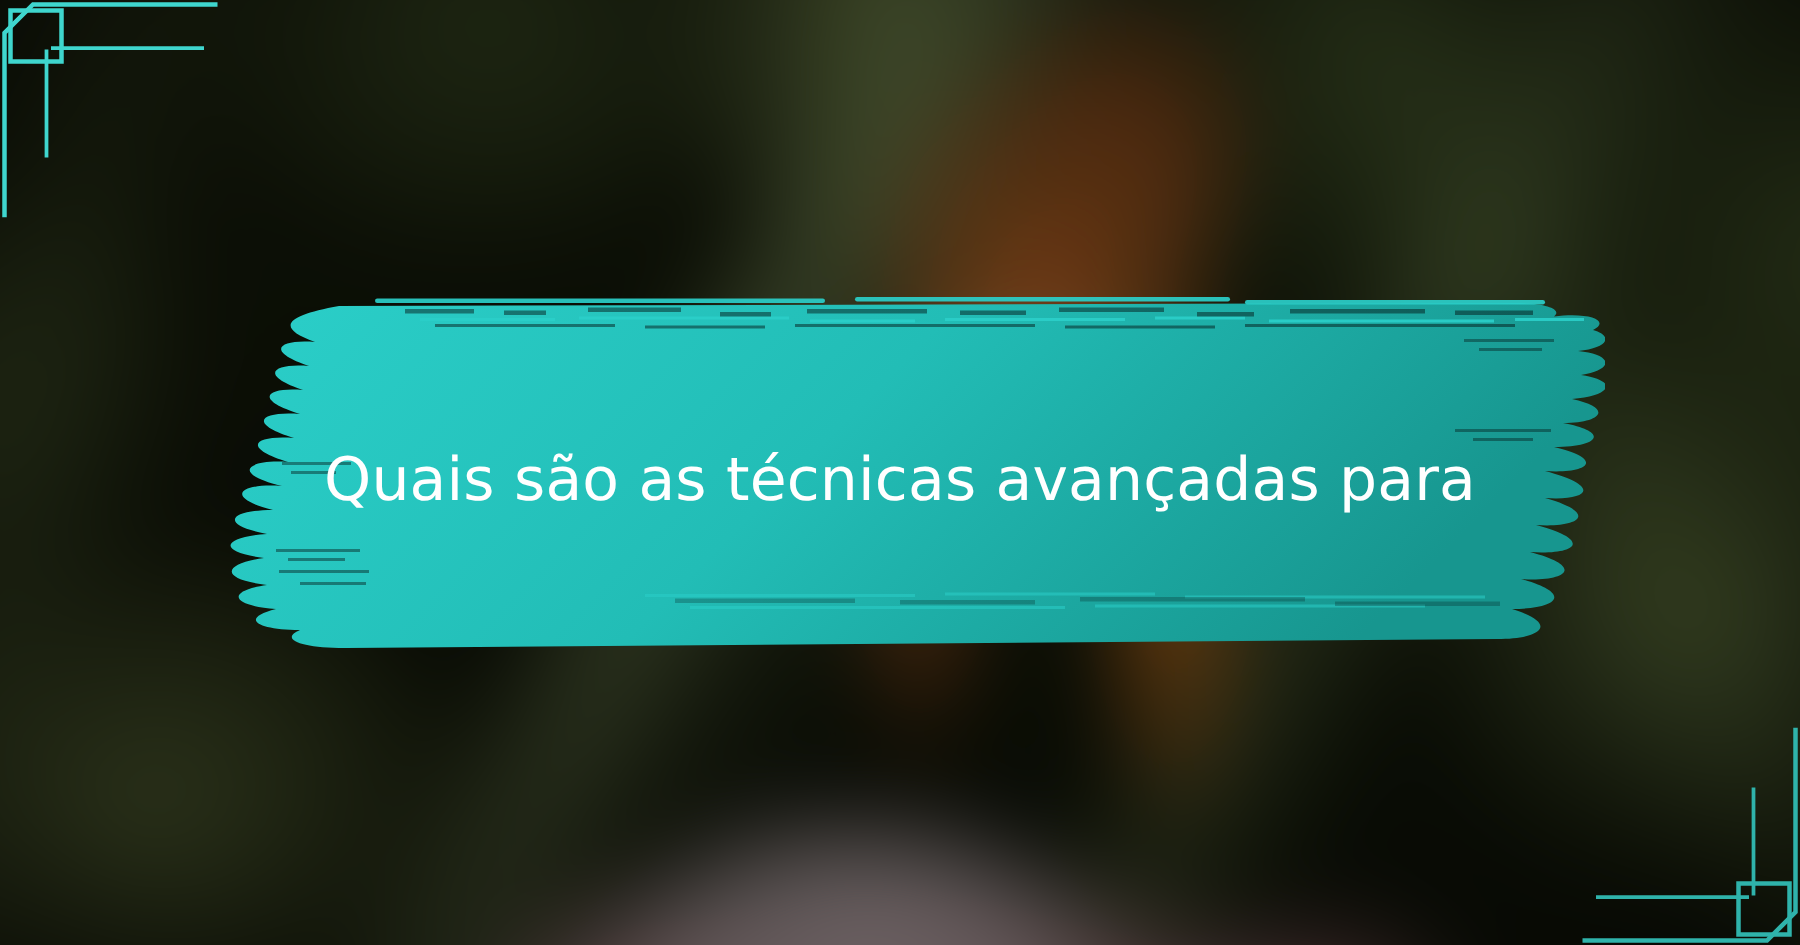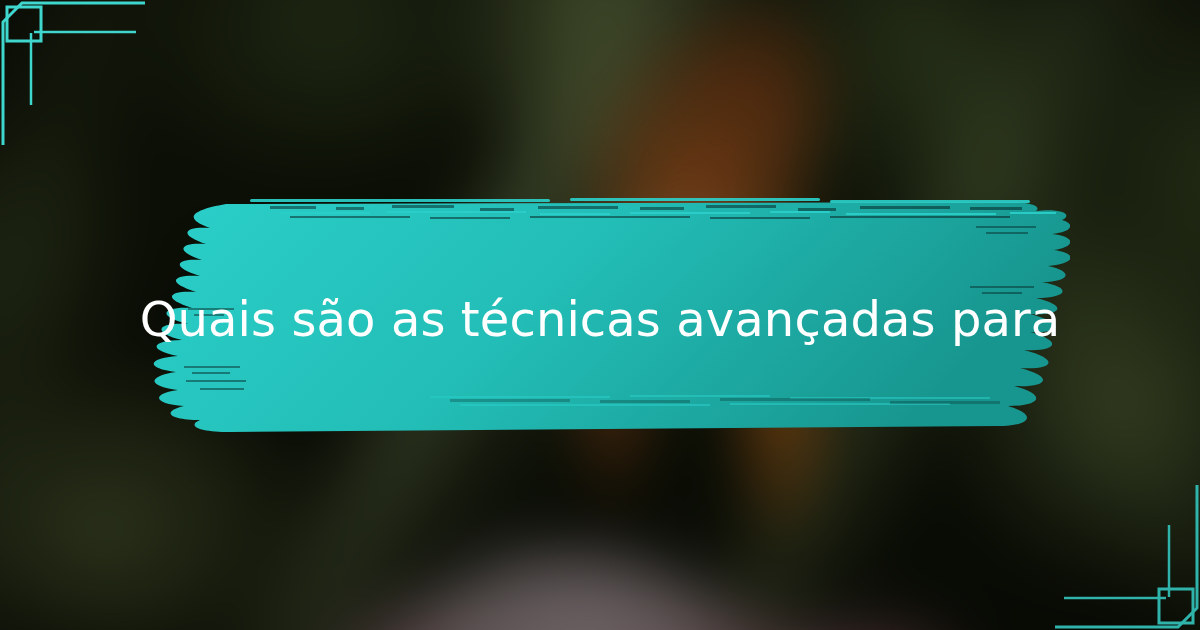--- a/index.html
+++ b/index.html
@@ -101,21 +101,21 @@
     top: 180px;
     width: 830px;
     height: 280px;
     display: flex;
     flex-direction: column;
     align-items: center;
     justify-content: center;
     gap: 14px;
     text-align: center;
     color: #ffffff;
-    font-size: 48px;
+    font-size: 40px;
     line-height: 1.16;
     font-weight: 400;
     letter-spacing: 0.1px;
     pointer-events: none;
   }
   .headline .line { display: block; white-space: nowrap; }
 </style>
 </head>
 <body>
 

